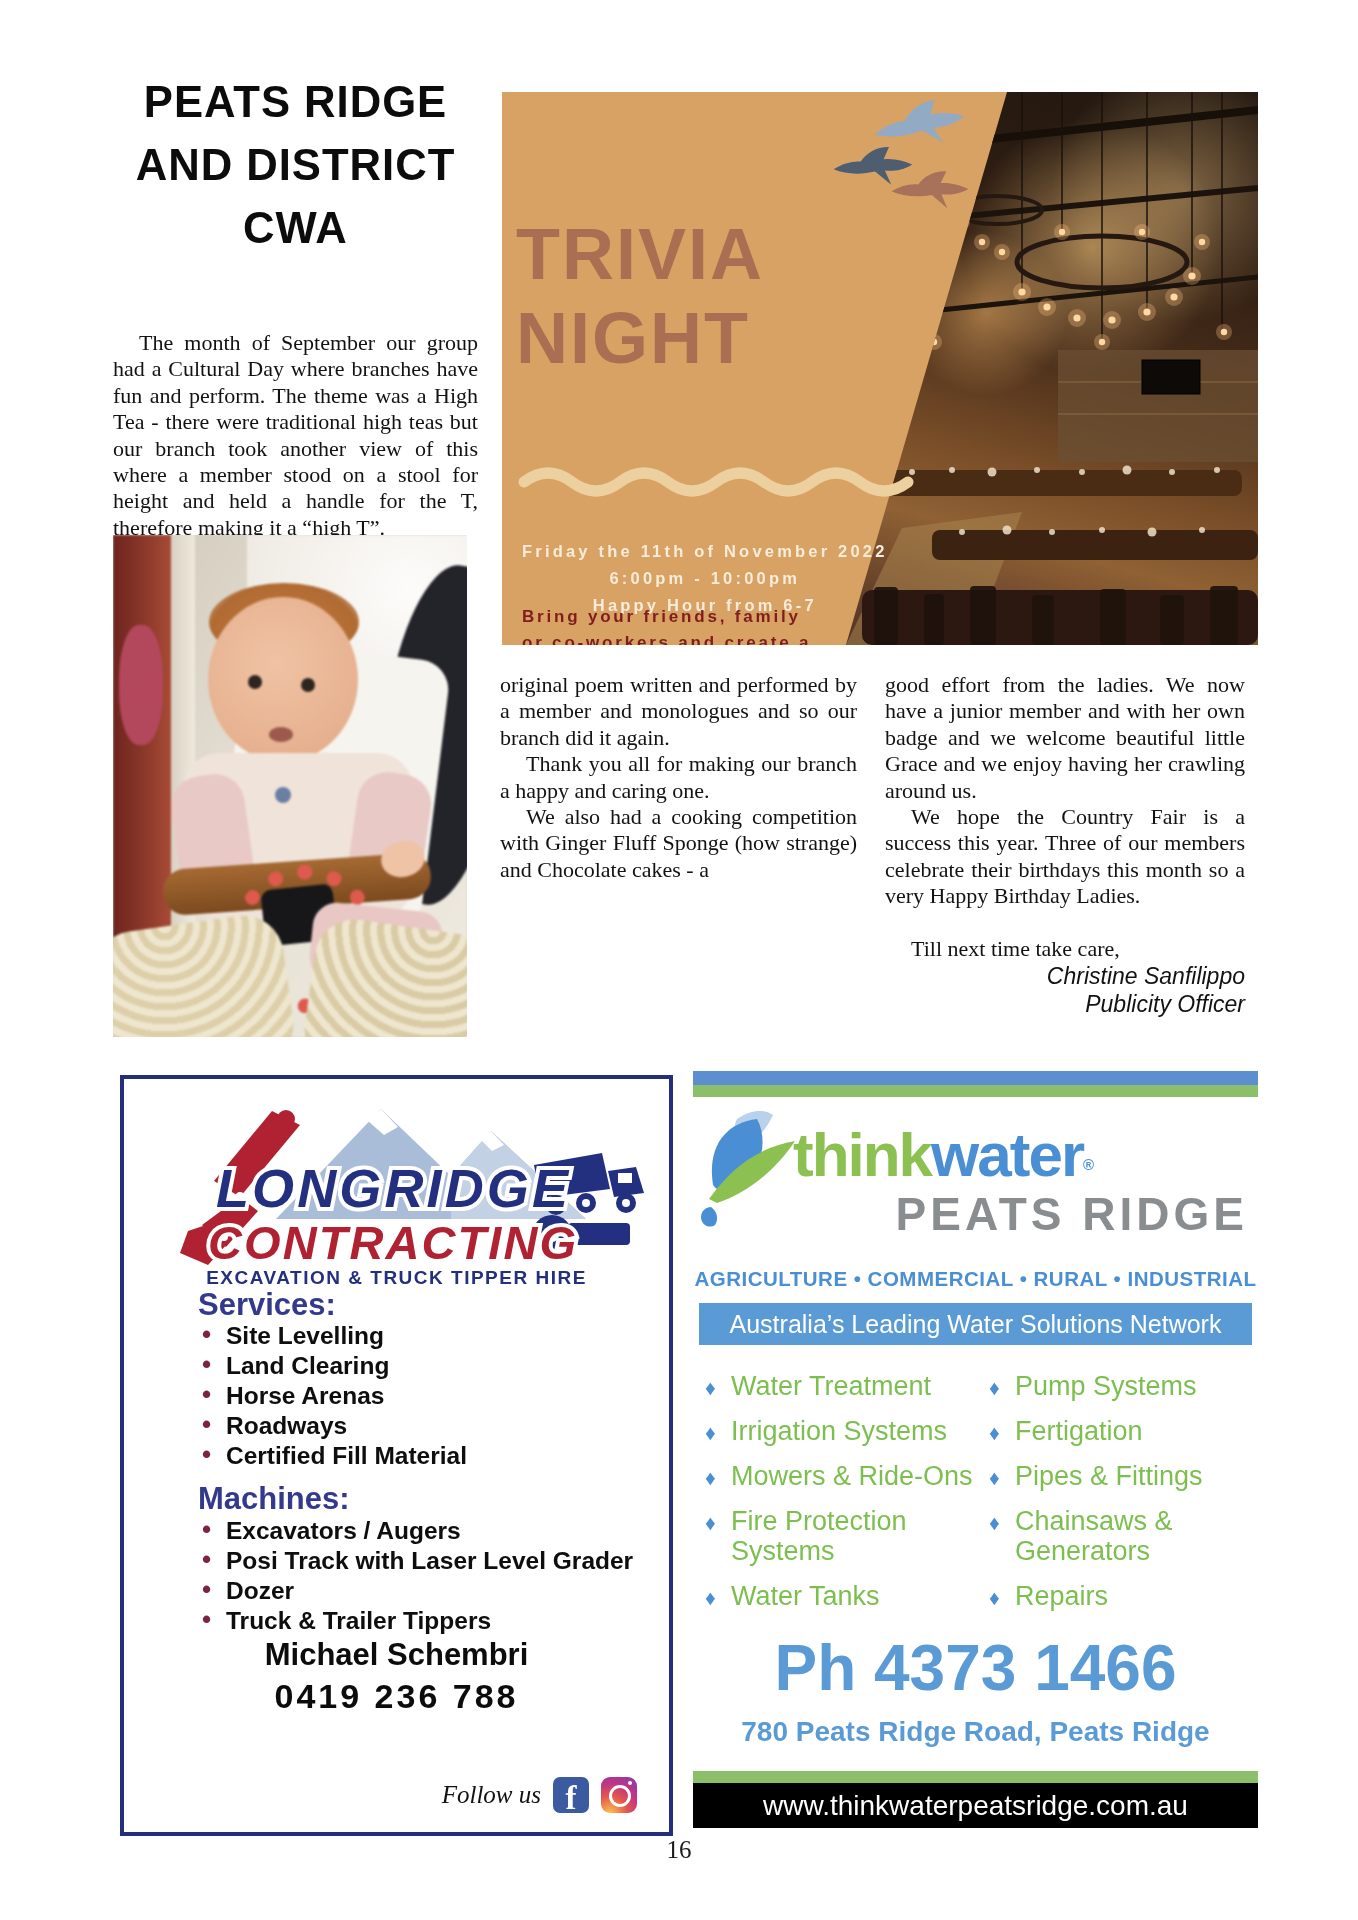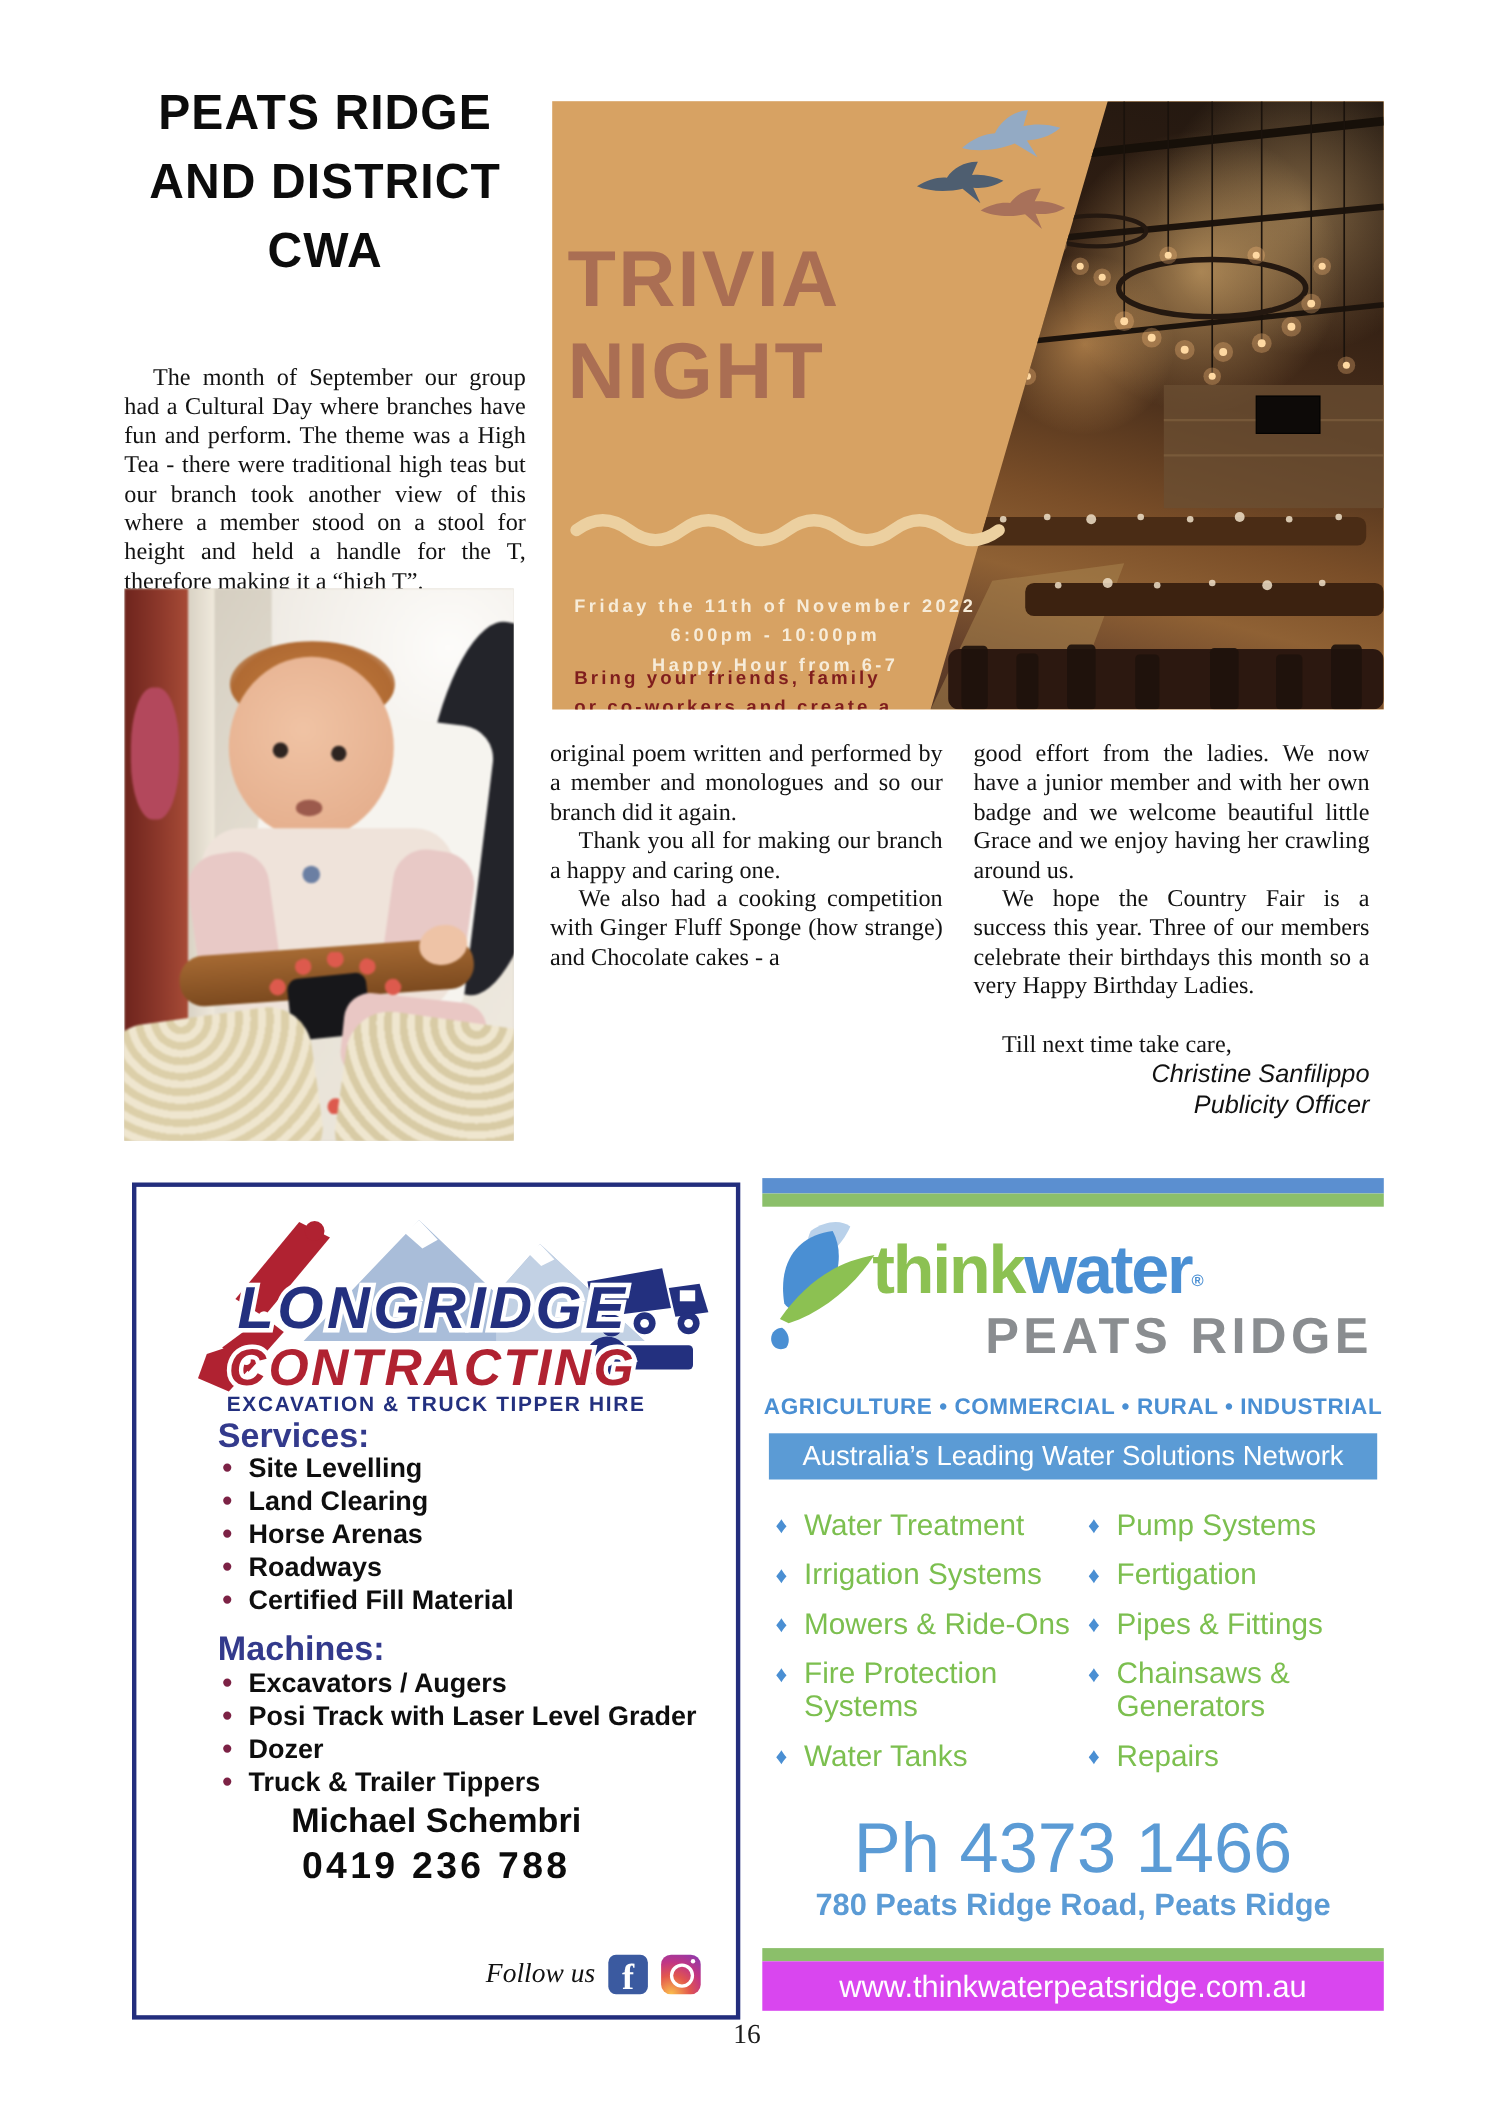--- a/index.html
+++ b/index.html
@@ -77,25 +77,25 @@
   .tw-sectors{position:absolute;left:0;top:196px;width:100%;text-align:center;font-weight:bold;
      font-size:20.5px;letter-spacing:.5px;color:#4a8fd3;}
   .tw-banner{position:absolute;left:6px;top:232px;width:553px;height:42px;background:#5b9bd5;
      color:#fff;text-align:center;font-size:25px;line-height:42px;}
   .tw-list{position:absolute;margin:0;padding:0;list-style:none;top:300px;}
   .tw-list.l{left:12px;width:278px;}
   .tw-list.r{left:296px;width:262px;}
   .tw-list li{position:relative;padding-left:26px;font-size:27px;line-height:30px;
      margin-bottom:15px;color:#7cbf4f;}
   .dia{position:absolute;left:0;top:2px;color:#4a8fd3;font-size:21px;}
-  .tw-phone{position:absolute;left:0;top:562px;width:100%;text-align:center;font-weight:normal;
-     font-size:64px;line-height:70px;color:#5b9bd5;margin-top:12px;}
+  .tw-phone{position:absolute;left:0;top:562px;width:100%;text-align:center;font-weight:bold;
+     font-size:64px;line-height:70px;color:#5b9bd5;}
   .tw-addr{position:absolute;left:0;top:645px;width:100%;text-align:center;font-weight:bold;
      font-size:28px;color:#5b9bd5;}
-  .tw-url{position:absolute;left:0;top:712px;width:100%;height:45px;background:#d946ef;color:#fff;
+  .tw-url{position:absolute;left:0;top:712px;width:100%;height:45px;background:#000000;color:#fff;
      text-align:center;font-size:28px;line-height:45px;}
 
   .pageno{left:0;top:1836px;width:1358px;text-align:center;font-size:25px;color:#1a1a1a;}
 </style>
 </head>
 <body>
 
 <div id="page">
 
   <div class="abs art-title">

